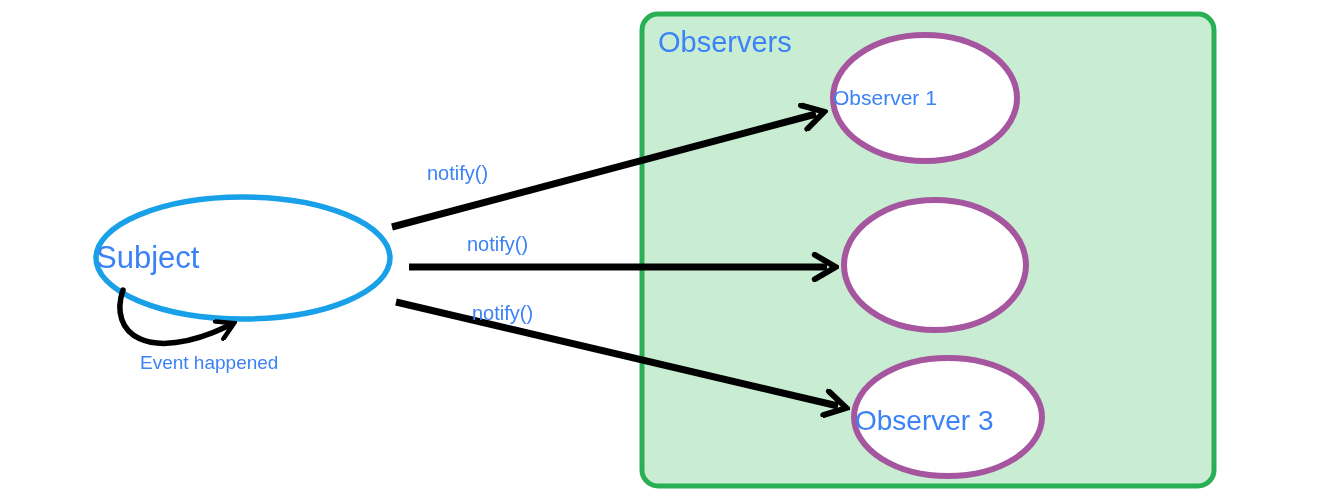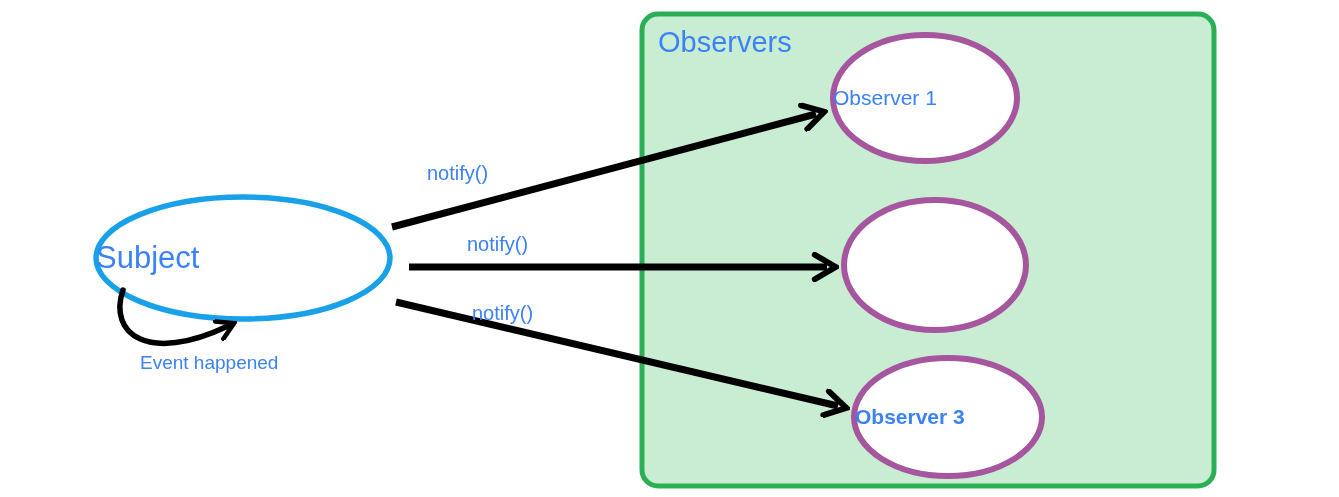--- a/index.html
+++ b/index.html
@@ -27,21 +27,21 @@
     position: absolute;
     color: #3b82f6;
     white-space: nowrap;
     line-height: 1.15;
   }
   .lbl.centered { text-align: left; }
   .subject-label   { left: 96px;  top: 240px; width: 295px; font-size: 31px; }
   .observers-title { left: 658px; top: 26px;  font-size: 29px; }
   .observer1-label { left: 833px; top: 86px;  width: 184px; font-size: 21px; }
   .observer2-label { left: 844px; top: 253px; width: 182px; font-size: 21px; }
-  .observer3-label { left: 855px; top: 405px; width: 186px; font-size: 21px; font-weight: bold; }
+  .observer3-label { left: 855px; top: 405px; width: 186px; font-size: 28px; }
   .notify1-label   { left: 427px; top: 162px; width: 120px; font-size: 20px; }
   .notify2-label   { left: 467px; top: 233px; width: 120px; font-size: 20px; }
   .notify3-label   { left: 472px; top: 302px; width: 120px; font-size: 20px; }
   .event-label     { left: 109px; top: 352px; font-size: 19px; margin-left: 31px; }
 </style>
 </head>
 <body>
 
 <div class="canvas">
 

